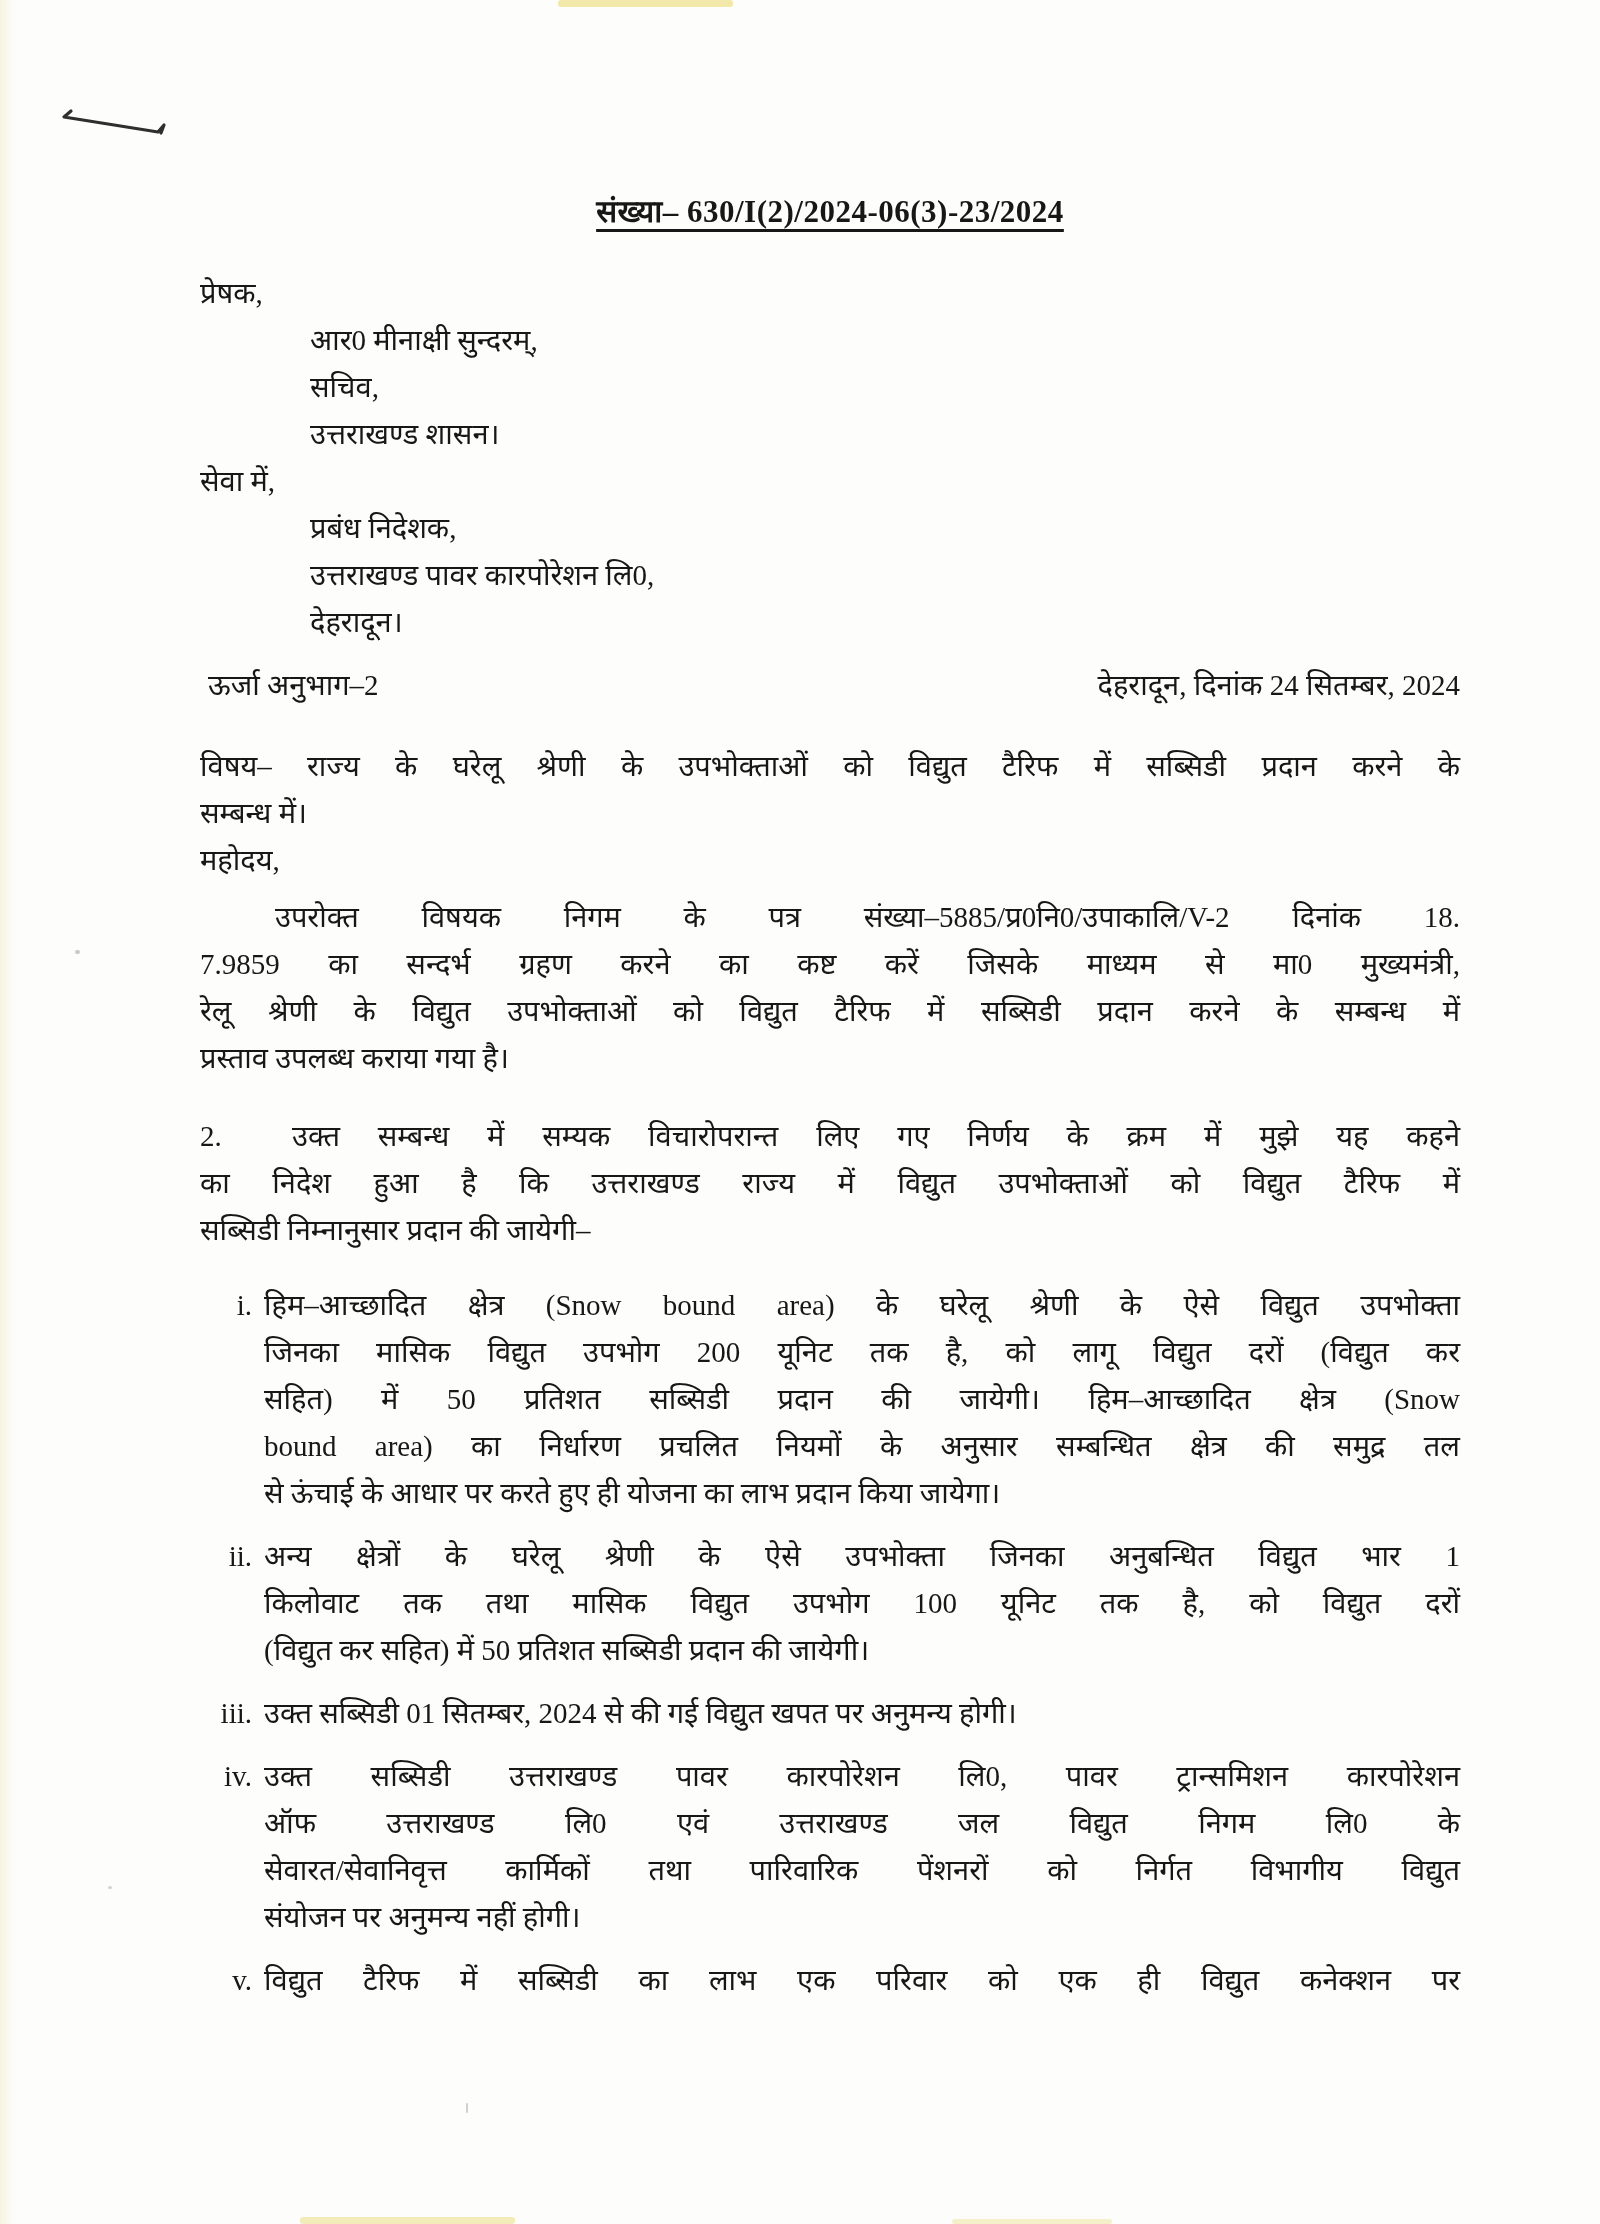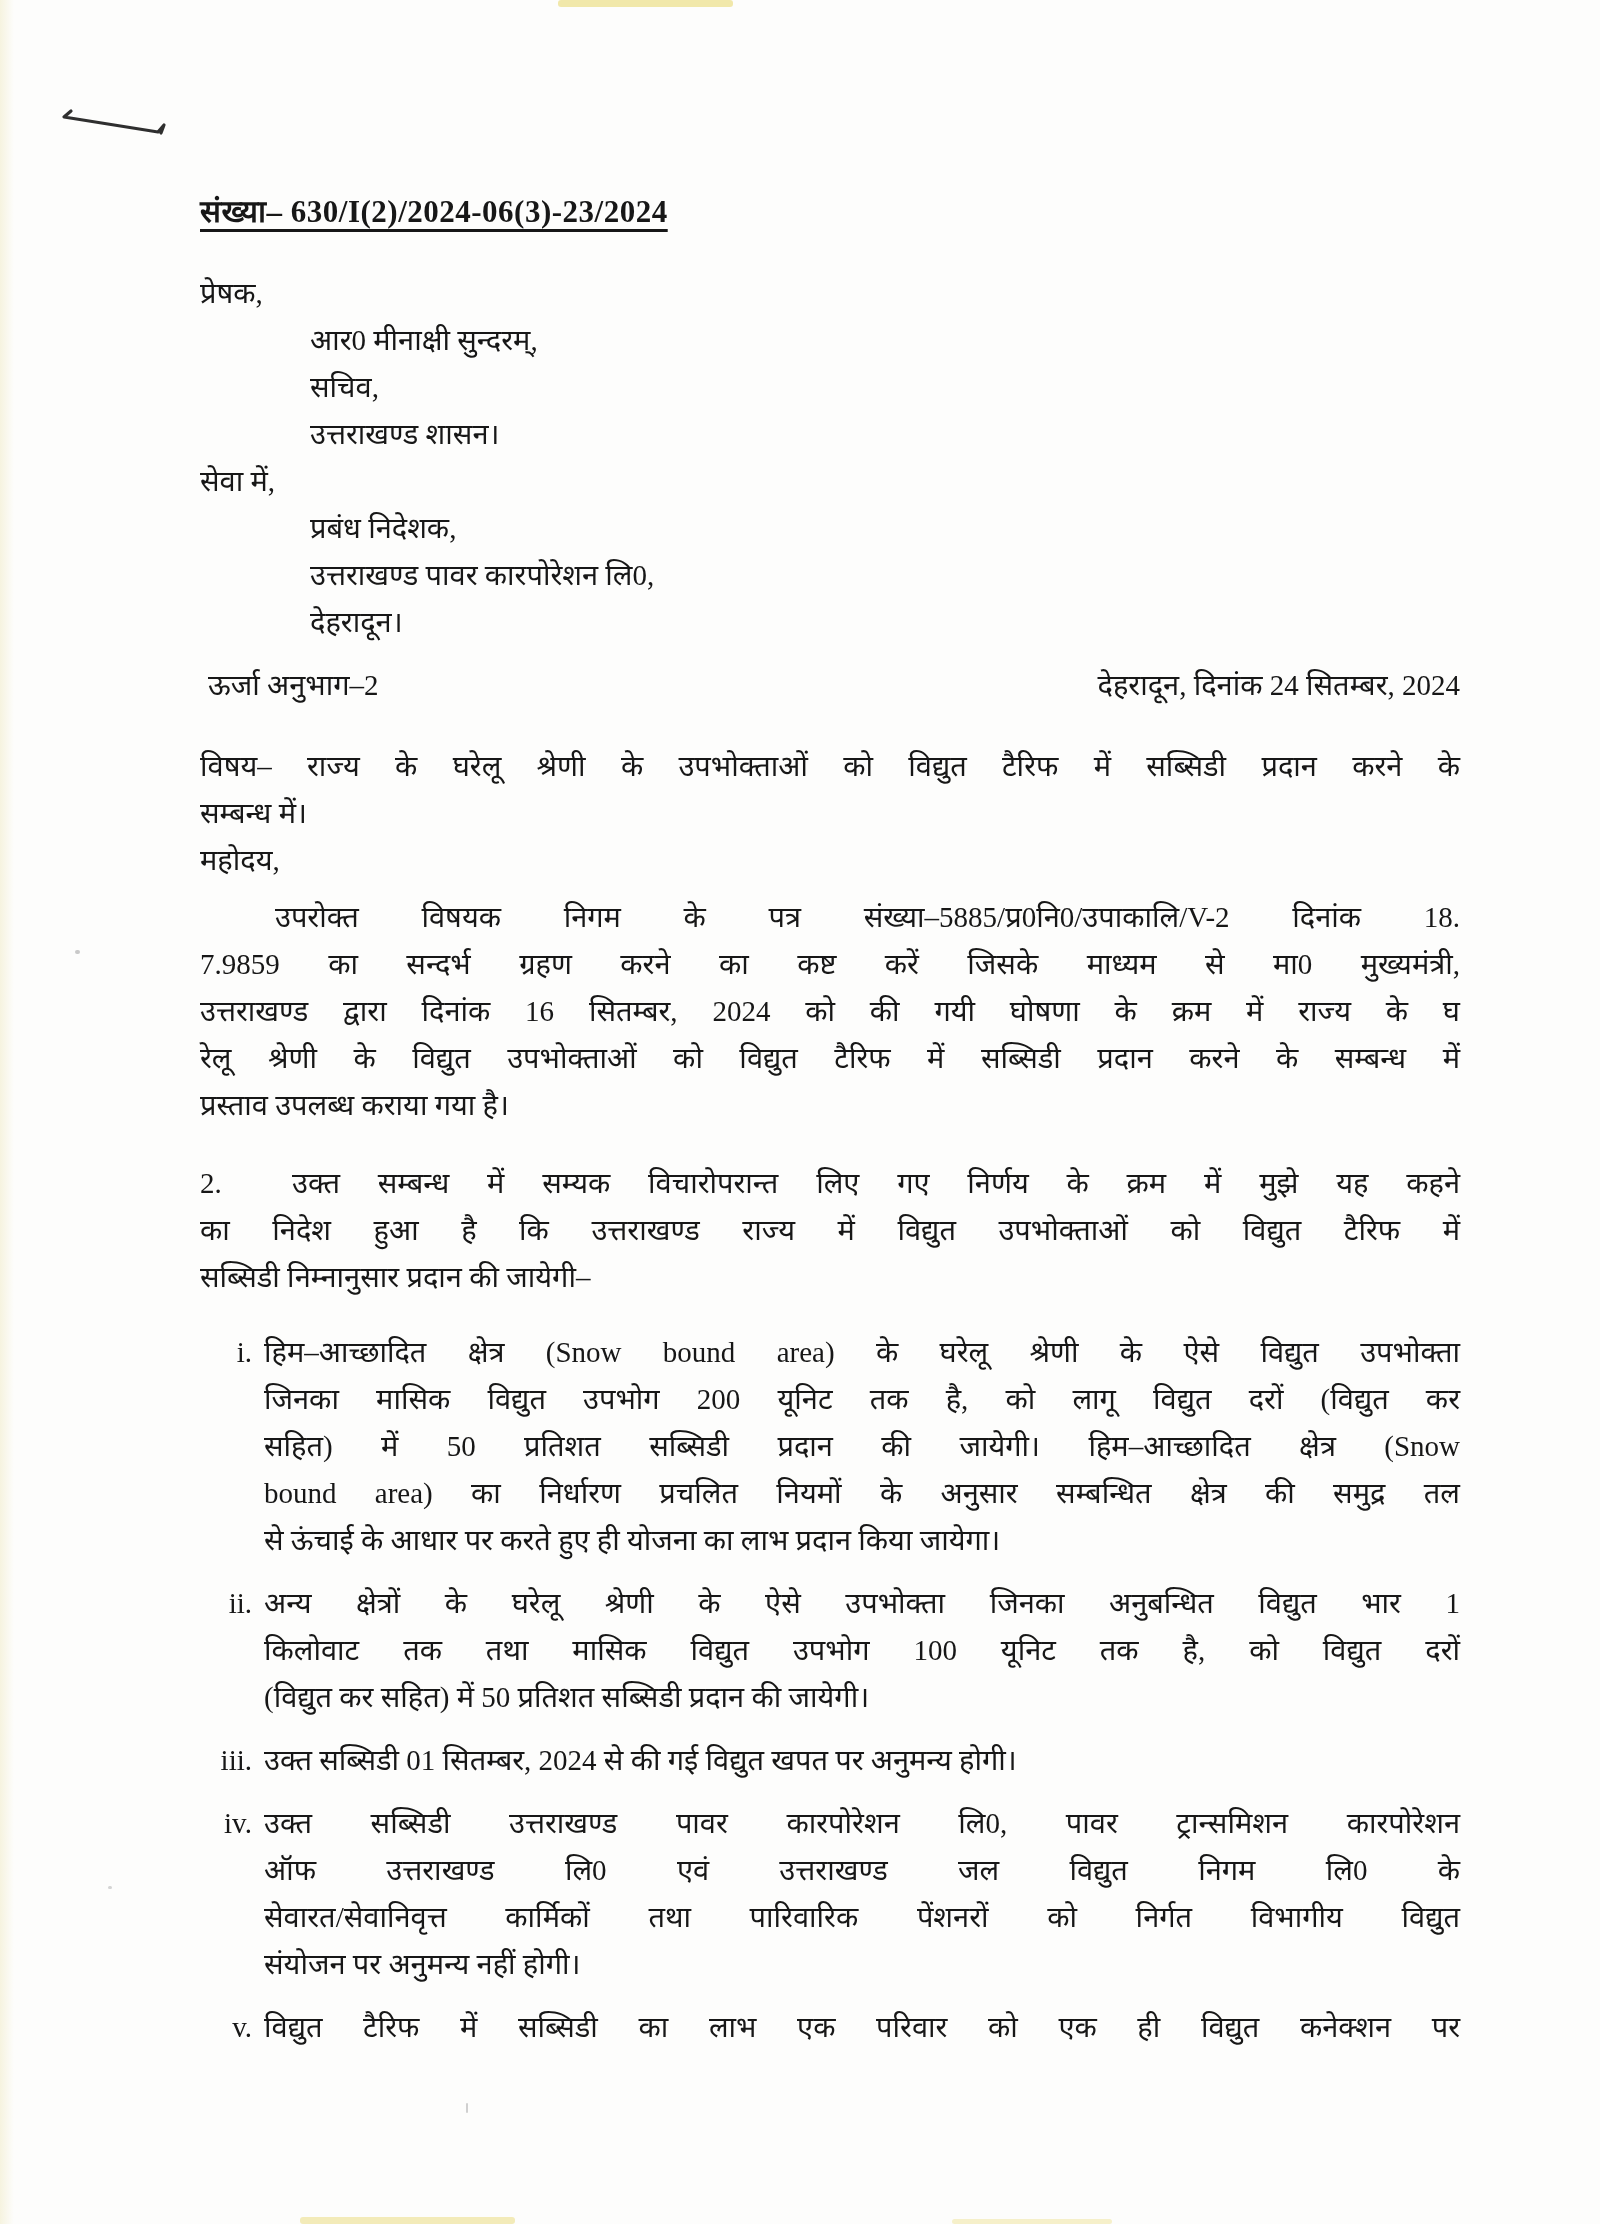--- a/index.html
+++ b/index.html
@@ -27,21 +27,21 @@
   .content{
     position:absolute;left:200px;right:140px;top:188px;
     font-size:29px;line-height:47px;
     text-rendering:optimizeLegibility;
   }
   .jl{text-align:justify;text-align-last:justify;}
   .plain{text-align:left;}
   .ind{text-indent:75px;}
   .ind2{text-indent:92px;}
 
-  .ref-row{text-align:left;margin-bottom:34px;}
+  .ref-row{text-align:center;margin-bottom:34px;}
   .ref{
     font-weight:bold;font-size:31px;
     text-decoration:underline;
     text-decoration-thickness:2.5px;
     text-underline-offset:7px;
     letter-spacing:.5px;
   }
   .indent{padding-left:110px;}
   .dept-row{display:flex;justify-content:space-between;margin-top:16px;margin-left:8px;}
   .subject{margin-top:34px;}
@@ -99,21 +99,20 @@
     <div class="subject">
       <div class="jl">विषय– राज्य के घरेलू श्रेणी के उपभोक्ताओं को विद्युत टैरिफ में सब्सिडी प्रदान करने के</div>
       <div class="plain">सम्बन्ध में।</div>
     </div>
 
     <div class="salutation">महोदय,</div>
 
     <div class="para1">
       <div class="jl ind">उपरोक्त विषयक निगम के पत्र संख्या–5885/प्र0नि0/उपाकालि/V-2 दिनांक 18.</div>
       <div class="jl">7.9859 का सन्दर्भ ग्रहण करने का कष्ट करें जिसके माध्यम से मा0 मुख्यमंत्री,</div>
-      <div class="jl">उत्तराखण्ड द्वारा दिनांक 16 सितम्बर, 2024 को की गयी घोषणा के क्रम में राज्य के घ</div>
       <div class="jl">रेलू श्रेणी के विद्युत उपभोक्ताओं को विद्युत टैरिफ में सब्सिडी प्रदान करने के सम्बन्ध में</div>
       <div class="plain">प्रस्ताव उपलब्ध कराया गया है।</div>
     </div>
 
     <div class="para2">
       <span class="p2num">2.</span>
       <div class="jl ind2">उक्त सम्बन्ध में सम्यक विचारोपरान्त लिए गए निर्णय के क्रम में मुझे यह कहने</div>
       <div class="jl">का निदेश हुआ है कि उत्तराखण्ड राज्य में विद्युत उपभोक्ताओं को विद्युत टैरिफ में</div>
       <div class="plain">सब्सिडी निम्नानुसार प्रदान की जायेगी–</div>
     </div>

